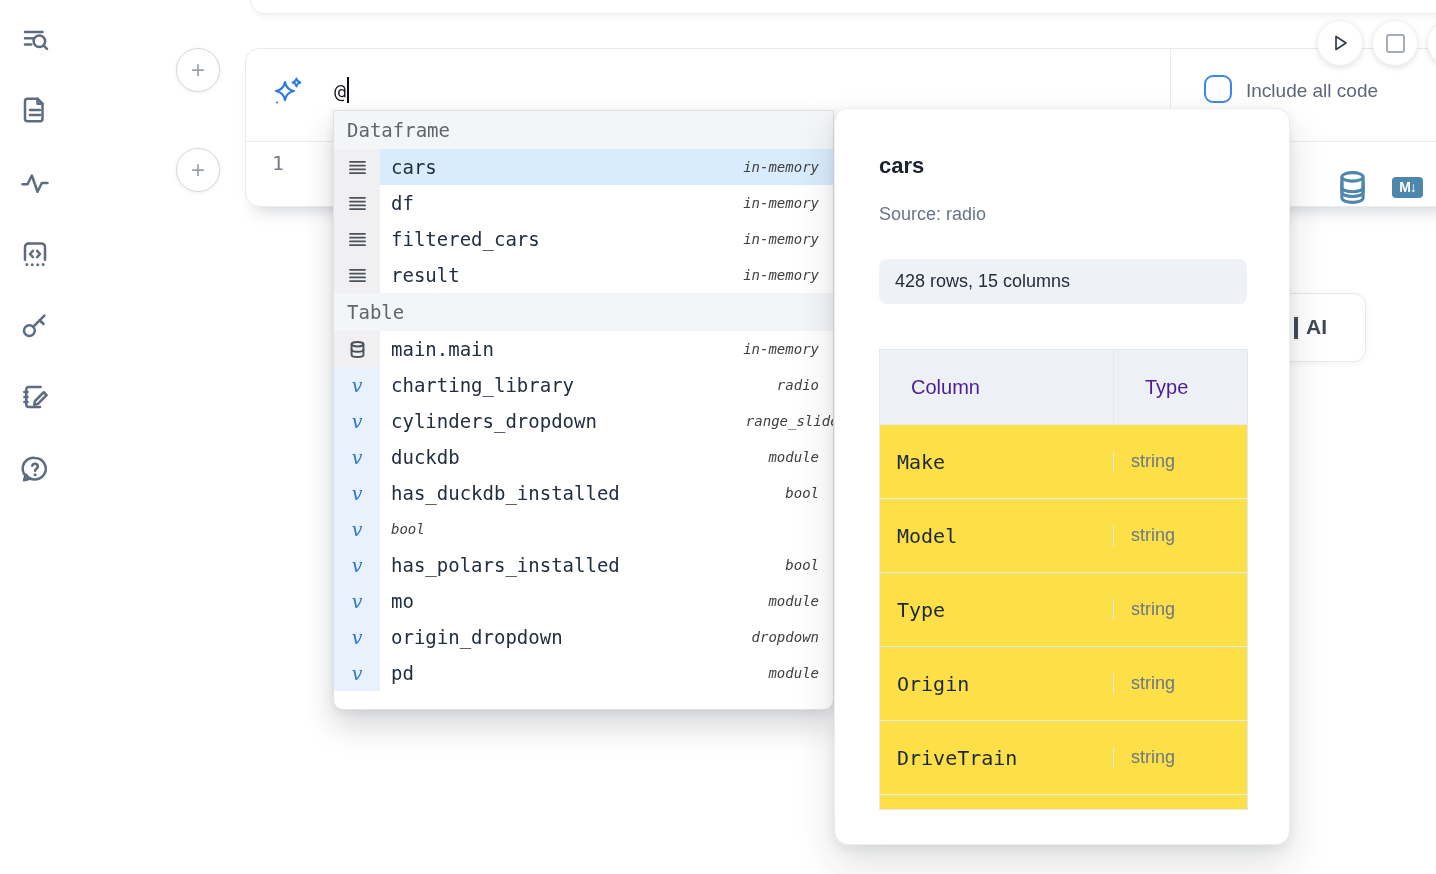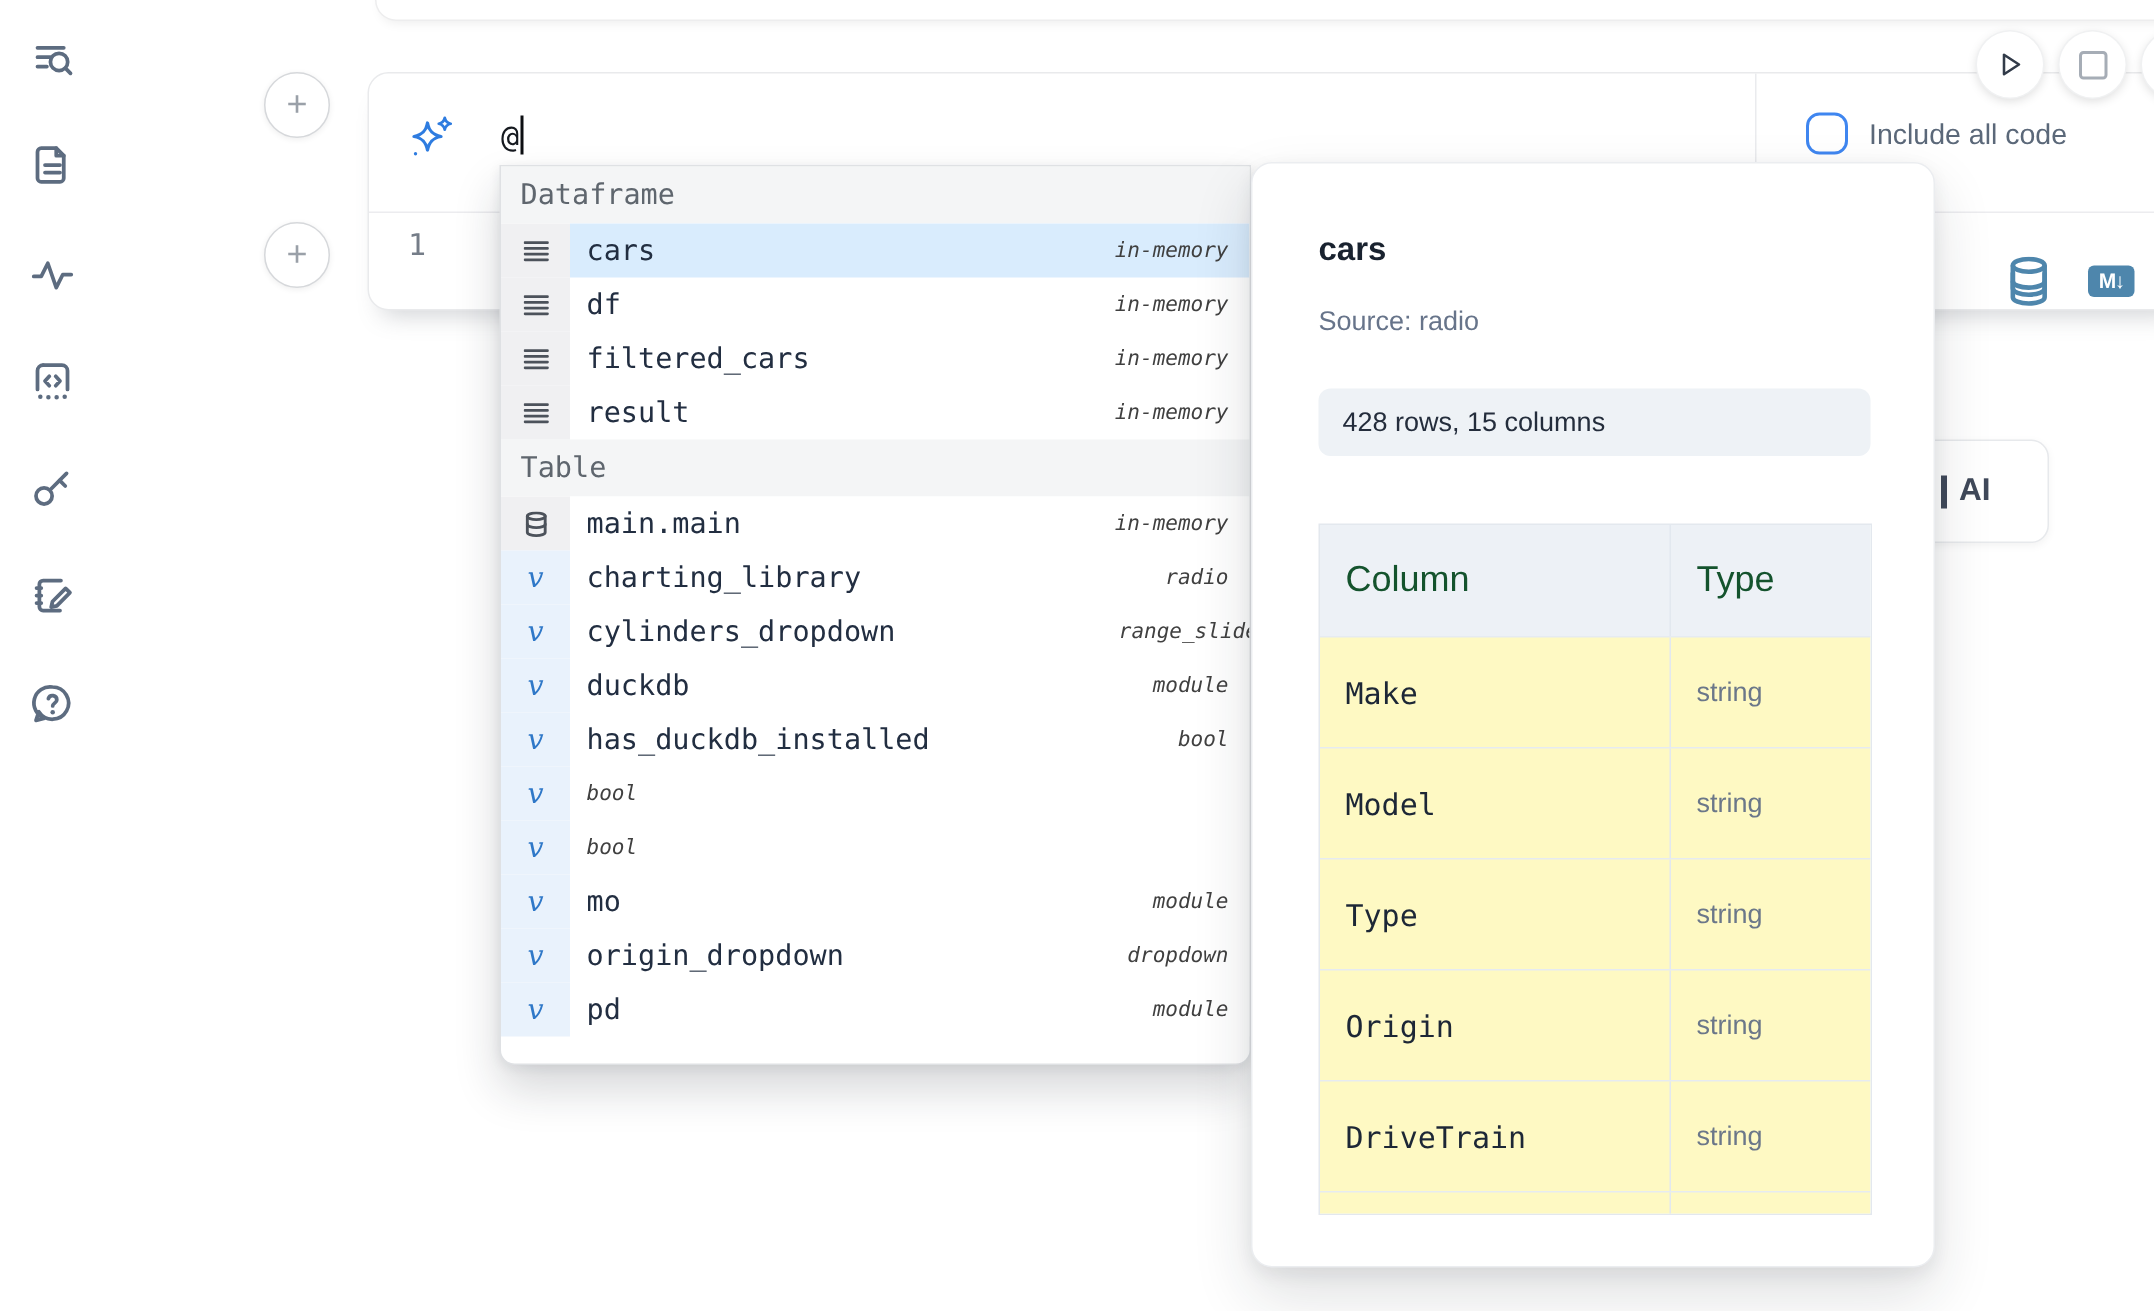--- a/index.html
+++ b/index.html
@@ -76,24 +76,24 @@
     border:1px solid #ebedf0;border-radius:14px;z-index:40;box-sizing:border-box;
     box-shadow:0 18px 40px rgba(30,35,45,.14),0 4px 12px rgba(30,35,45,.07);}
   .pv-title{position:absolute;left:44px;top:44px;font-size:22px;font-weight:bold;color:#19222f;}
   .pv-source{position:absolute;left:44px;top:95px;font-size:18px;color:#67748a;}
   .pv-pill{position:absolute;left:44px;top:150px;width:368px;height:45px;background:#eef2f6;
     border-radius:8px;line-height:45px;padding-left:16px;font-size:18px;color:#242d3c;box-sizing:border-box;}
   .pv-table{position:absolute;left:44px;top:240px;width:369px;height:461px;overflow:hidden;
     border:1px solid #e3e8ee;background:#fff;box-sizing:border-box;}
   .pv-tr{display:flex;height:74px;box-sizing:border-box;}
   .pv-tr.head{background:#edf1f6;}
-  .pv-tr.body{background:#fef9c3;border-top:1px solid #e6ebf1;}
+  .pv-tr.body{background:#fde047;border-top:1px solid #e6ebf1;align-items:center;}
   .pv-c1{width:233px;flex:0 0 233px;display:flex;align-items:center;padding-left:17px;box-sizing:border-box;}
   .pv-c2{flex:1;display:flex;align-items:center;padding-left:17px;border-left:1px solid #e2e8ef;box-sizing:border-box;}
-  .pv-th{font-size:24px;color:#14532d;}
+  .pv-th{font-size:20px;color:#4c1d95;margin-left:14px;}
   .pv-colname{font-family:"DejaVu Sans Mono",monospace;font-size:20px;color:#1d2736;}
   .pv-coltype{font-size:18px;color:#6b7789;}
 
   
   .ai-card{position:absolute;left:1180px;top:293px;width:186px;height:69px;background:#fff;
     border:1px solid #e7e9ec;border-radius:12px;box-shadow:0 2px 6px rgba(0,0,0,.05);
     z-index:20;cursor:pointer;box-sizing:border-box;}
   .ai-frag-bar{position:absolute;left:113px;top:23px;width:4px;height:22px;background:#40495a;}
   .ai-label{position:absolute;left:125px;top:21px;font-size:21px;font-weight:bold;color:#40495a;}
 </style>
@@ -294,20 +294,21 @@
       </div>
       <div class="c-main">
         <span class="c-type">bool</span>
       </div>
     </div>
     <div class="c-row k-var">
       <div class="c-gutter">
         <span class="v-icon">v</span>
       </div>
       <div class="c-main">
+        <span class="c-name">has_polars_installed</span>
         <span class="c-type">bool</span>
       </div>
     </div>
     <div class="c-row k-var">
       <div class="c-gutter">
         <span class="v-icon">v</span>
       </div>
       <div class="c-main">
         <span class="c-name">mo</span>
         <span class="c-type">module</span>

